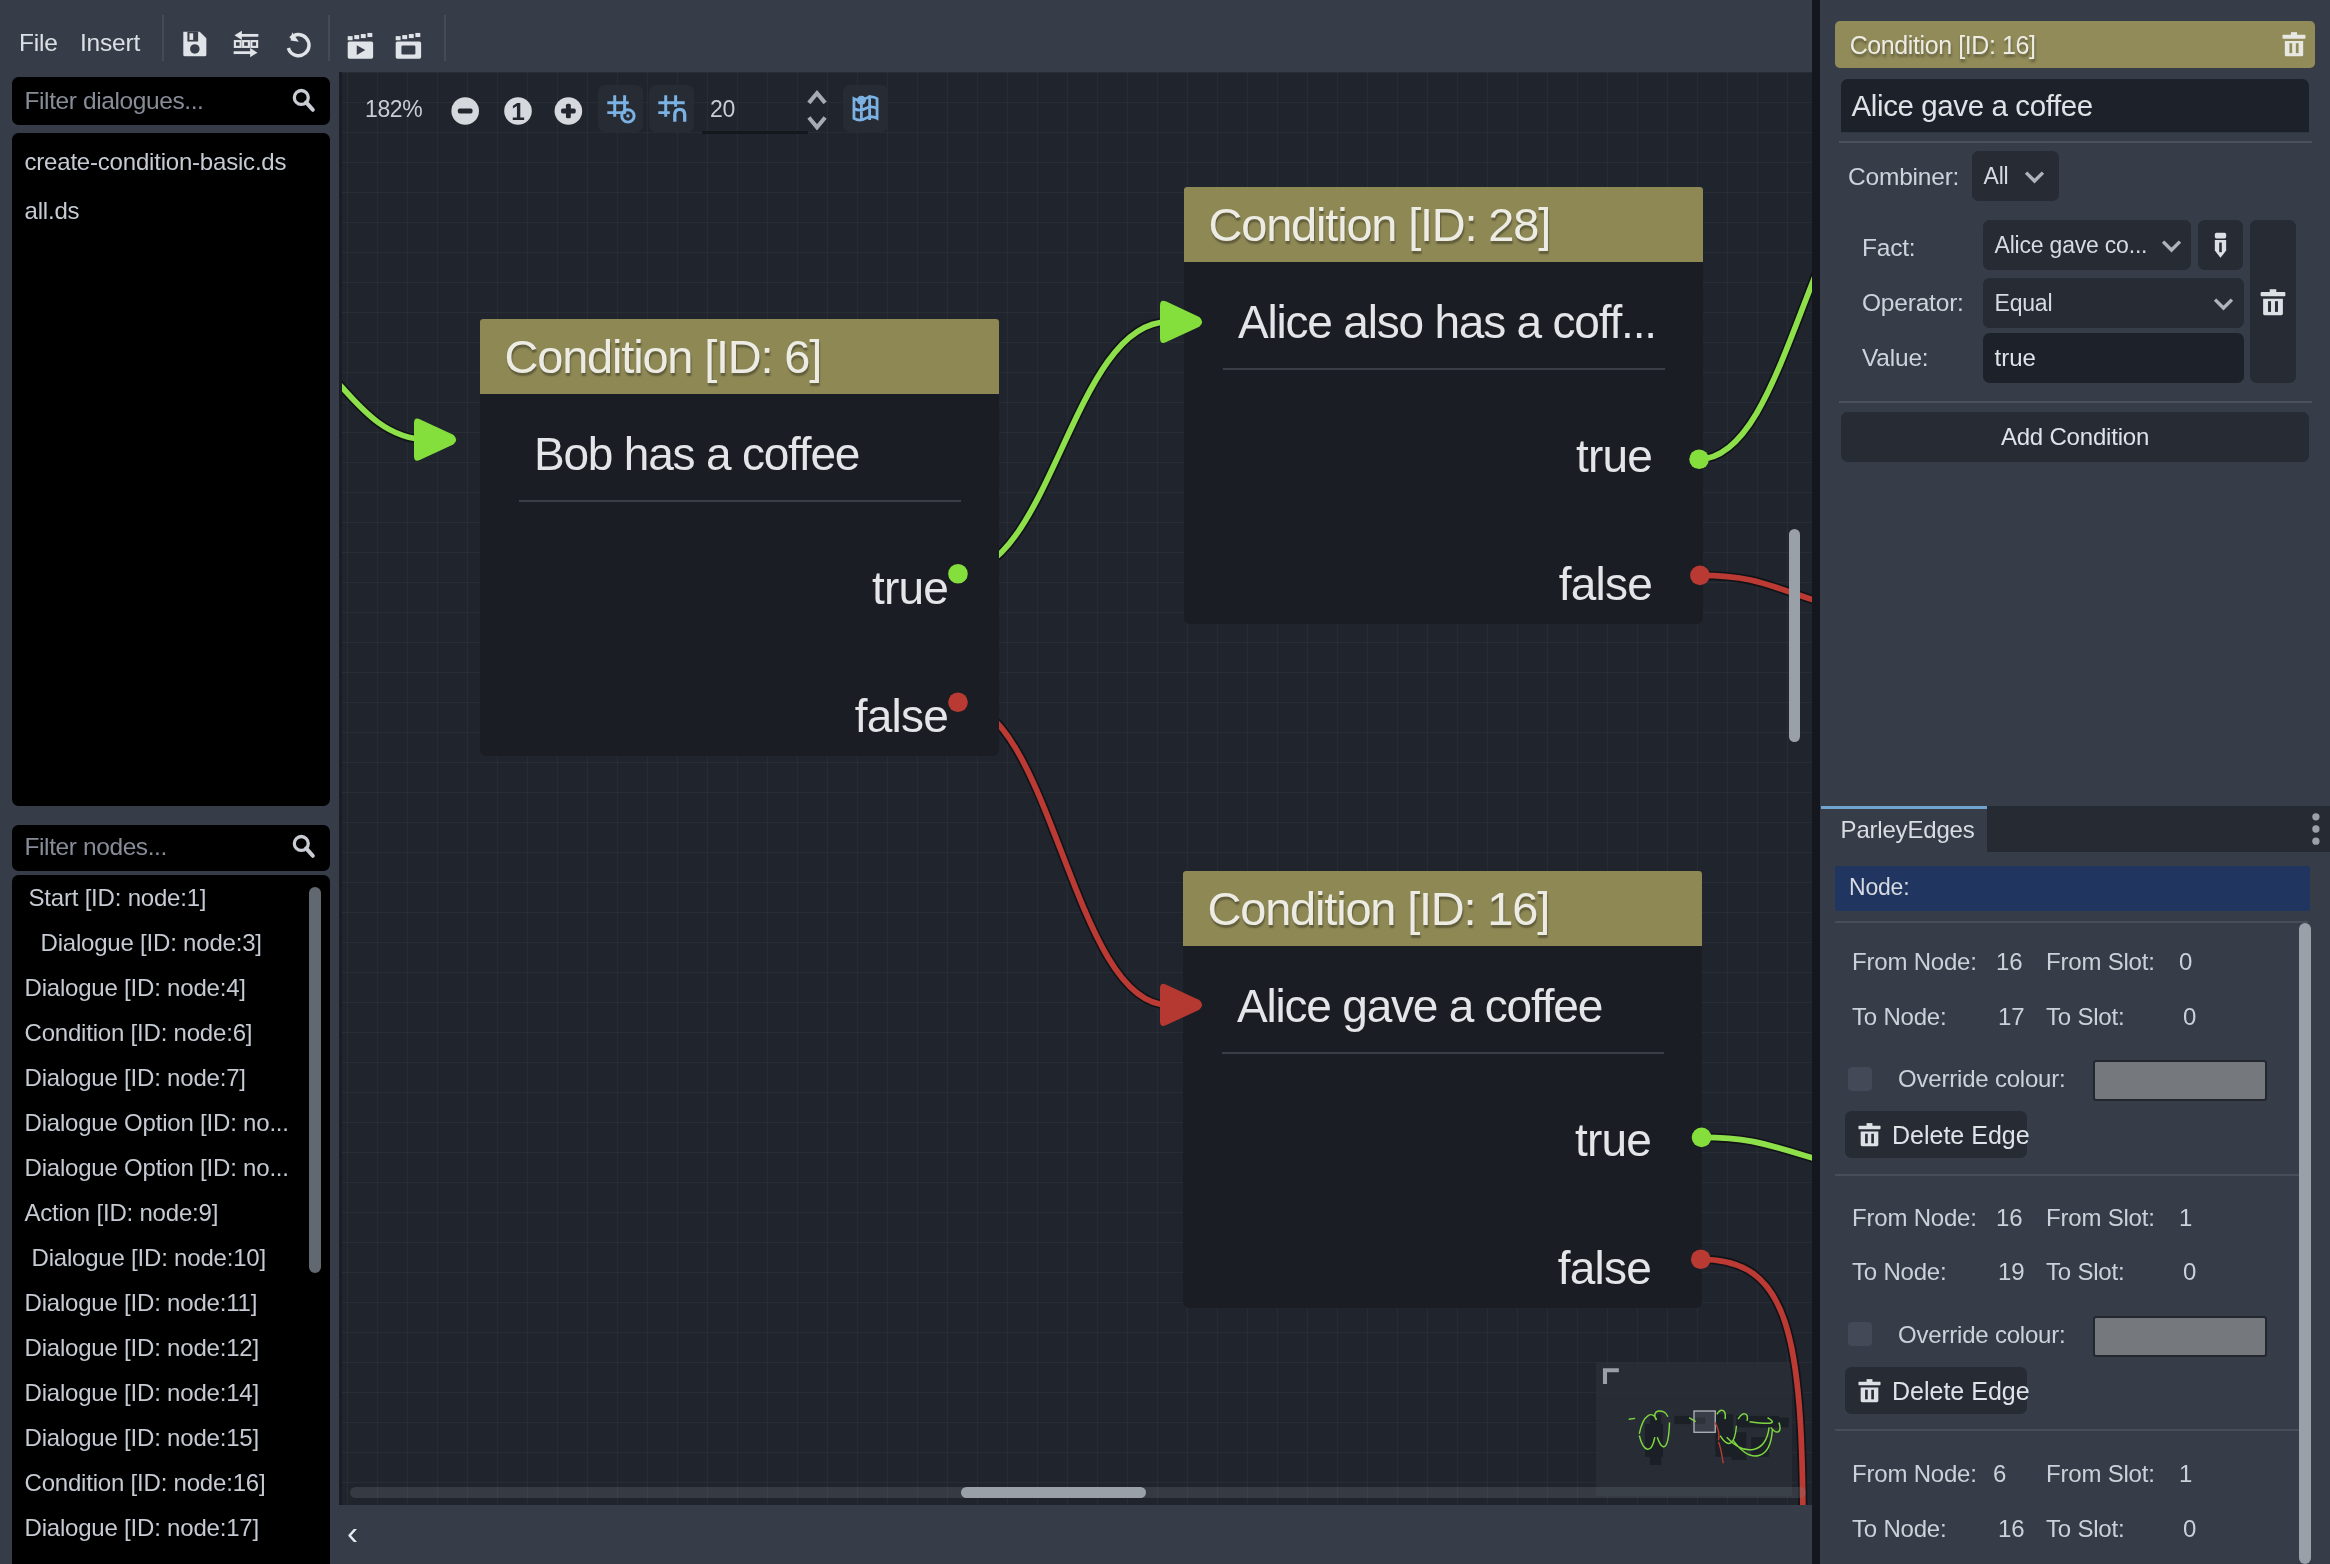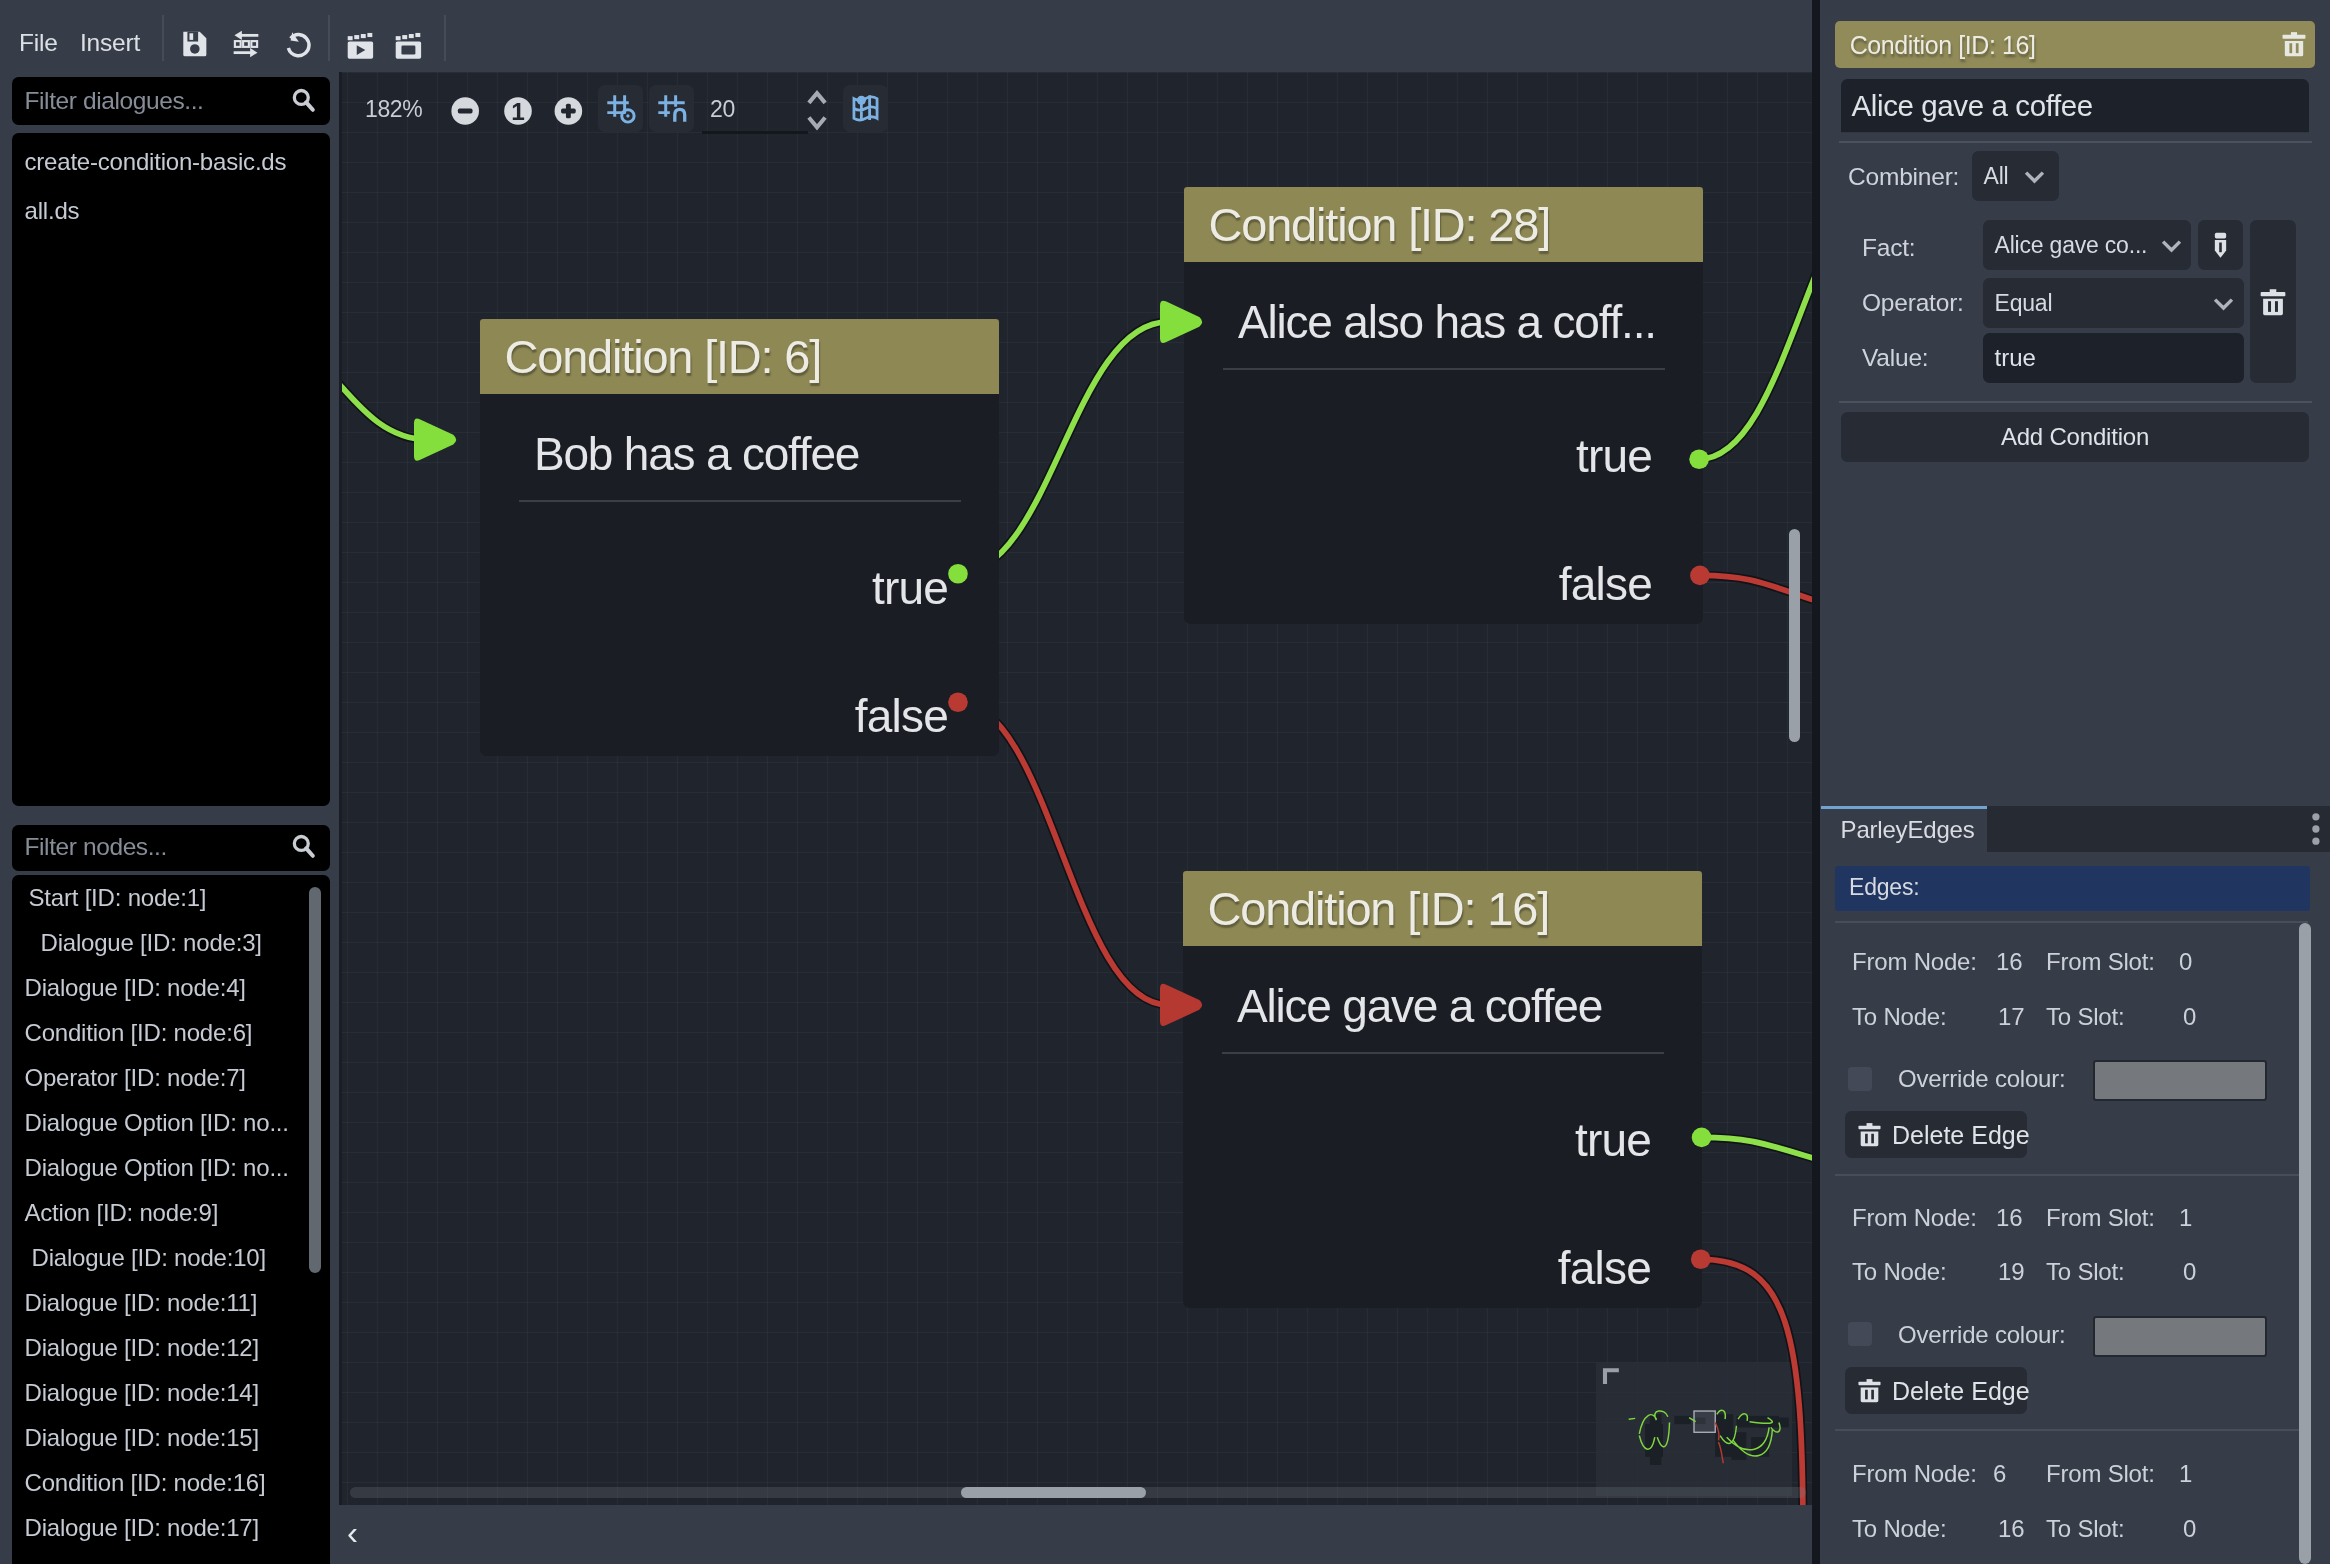--- a/index.html
+++ b/index.html
@@ -112,21 +112,21 @@
     <circle cx="15" cy="14" r="8.5" fill="none" stroke="#c9cdd3" stroke-width="4"></circle>
     <path d="M 21 20 L 29 29" stroke="#c9cdd3" stroke-width="5" stroke-linecap="round"></path>
   </svg>
 </div>
 <div class="abs panel" style="left:11.5px; top:875px; width:318px; height:689px; border-radius:6.5px 6.5px 0 0; overflow:hidden;">
   <div style="padding-top:0px;">
     <div class="litem" style="height:45px; line-height:45px; padding-left:17px;">Start [ID: node:1]</div>
     <div class="litem" style="height:45px; line-height:45px; padding-left:29px;">Dialogue [ID: node:3]</div>
     <div class="litem" style="height:45px; line-height:45px; padding-left:13px;">Dialogue [ID: node:4]</div>
     <div class="litem" style="height:45px; line-height:45px; padding-left:13px;">Condition [ID: node:6]</div>
-    <div class="litem" style="height:45px; line-height:45px; padding-left:13px;">Operator [ID: node:7]</div>
+    <div class="litem" style="height:45px; line-height:45px; padding-left:13px;">Dialogue [ID: node:7]</div>
     <div class="litem" style="height:45px; line-height:45px; padding-left:13px;">Dialogue Option [ID: no...</div>
     <div class="litem" style="height:45px; line-height:45px; padding-left:13px;">Dialogue Option [ID: no...</div>
     <div class="litem" style="height:45px; line-height:45px; padding-left:13px;">Action [ID: node:9]</div>
     <div class="litem" style="height:45px; line-height:45px; padding-left:20px;">Dialogue [ID: node:10]</div>
     <div class="litem" style="height:45px; line-height:45px; padding-left:13px;">Dialogue [ID: node:11]</div>
     <div class="litem" style="height:45px; line-height:45px; padding-left:13px;">Dialogue [ID: node:12]</div>
     <div class="litem" style="height:45px; line-height:45px; padding-left:13px;">Dialogue [ID: node:14]</div>
     <div class="litem" style="height:45px; line-height:45px; padding-left:13px;">Dialogue [ID: node:15]</div>
     <div class="litem" style="height:45px; line-height:45px; padding-left:13px;">Condition [ID: node:16]</div>
     <div class="litem" style="height:45px; line-height:45px; padding-left:13px;">Dialogue [ID: node:17]</div>
@@ -334,21 +334,21 @@
   <div class="abs" style="left:19.6px; top:7.4px; color:#d9dce1; font-size:24px; letter-spacing:-0.2px; white-space:nowrap;">ParleyEdges</div>
     </div>
 <svg class="abs" style="left:2311px; top:812px;" width="9.8" height="34" viewBox="0 0 12 42">
       <g fill="#9ca1a9">
   <circle cx="6" cy="6" r="4.5"></circle>
         <circle cx="6" cy="21" r="4.5"></circle>
         <circle cx="6" cy="36" r="4.5"></circle>
       </g>
     </svg>
 <div class="abs" style="left:1835px; top:866px; width:475px; height:45px; background:#20355f; border-radius:3.3px;">
-  <div class="abs" style="left:14px; top:8.2px; color:#d6dae2; font-size:23px; letter-spacing:-0.2px;">Edges:</div>
+  <div class="abs" style="left:14px; top:8.2px; color:#d6dae2; font-size:23px; letter-spacing:-0.2px;">Node:</div>
     </div>
 <div class="hsep" style="left:1835px; top:921px; width:473px; background:#474d59;"></div>
 <div class="elabel" style="left:1852px; top:948px;">From Node:</div>
 <div class="elabel" style="left:1996px; top:948px;">16</div>
 <div class="elabel" style="left:2046px; top:948px;">From Slot:</div>
 <div class="elabel" style="left:2179px; top:948px;">0</div>
 <div class="elabel" style="left:1852px; top:1003px;">To Node:</div>
 <div class="elabel" style="left:1998px; top:1003px;">17</div>
 <div class="elabel" style="left:2046px; top:1003px;">To Slot:</div>
 <div class="elabel" style="left:2183px; top:1003px;">0</div>

